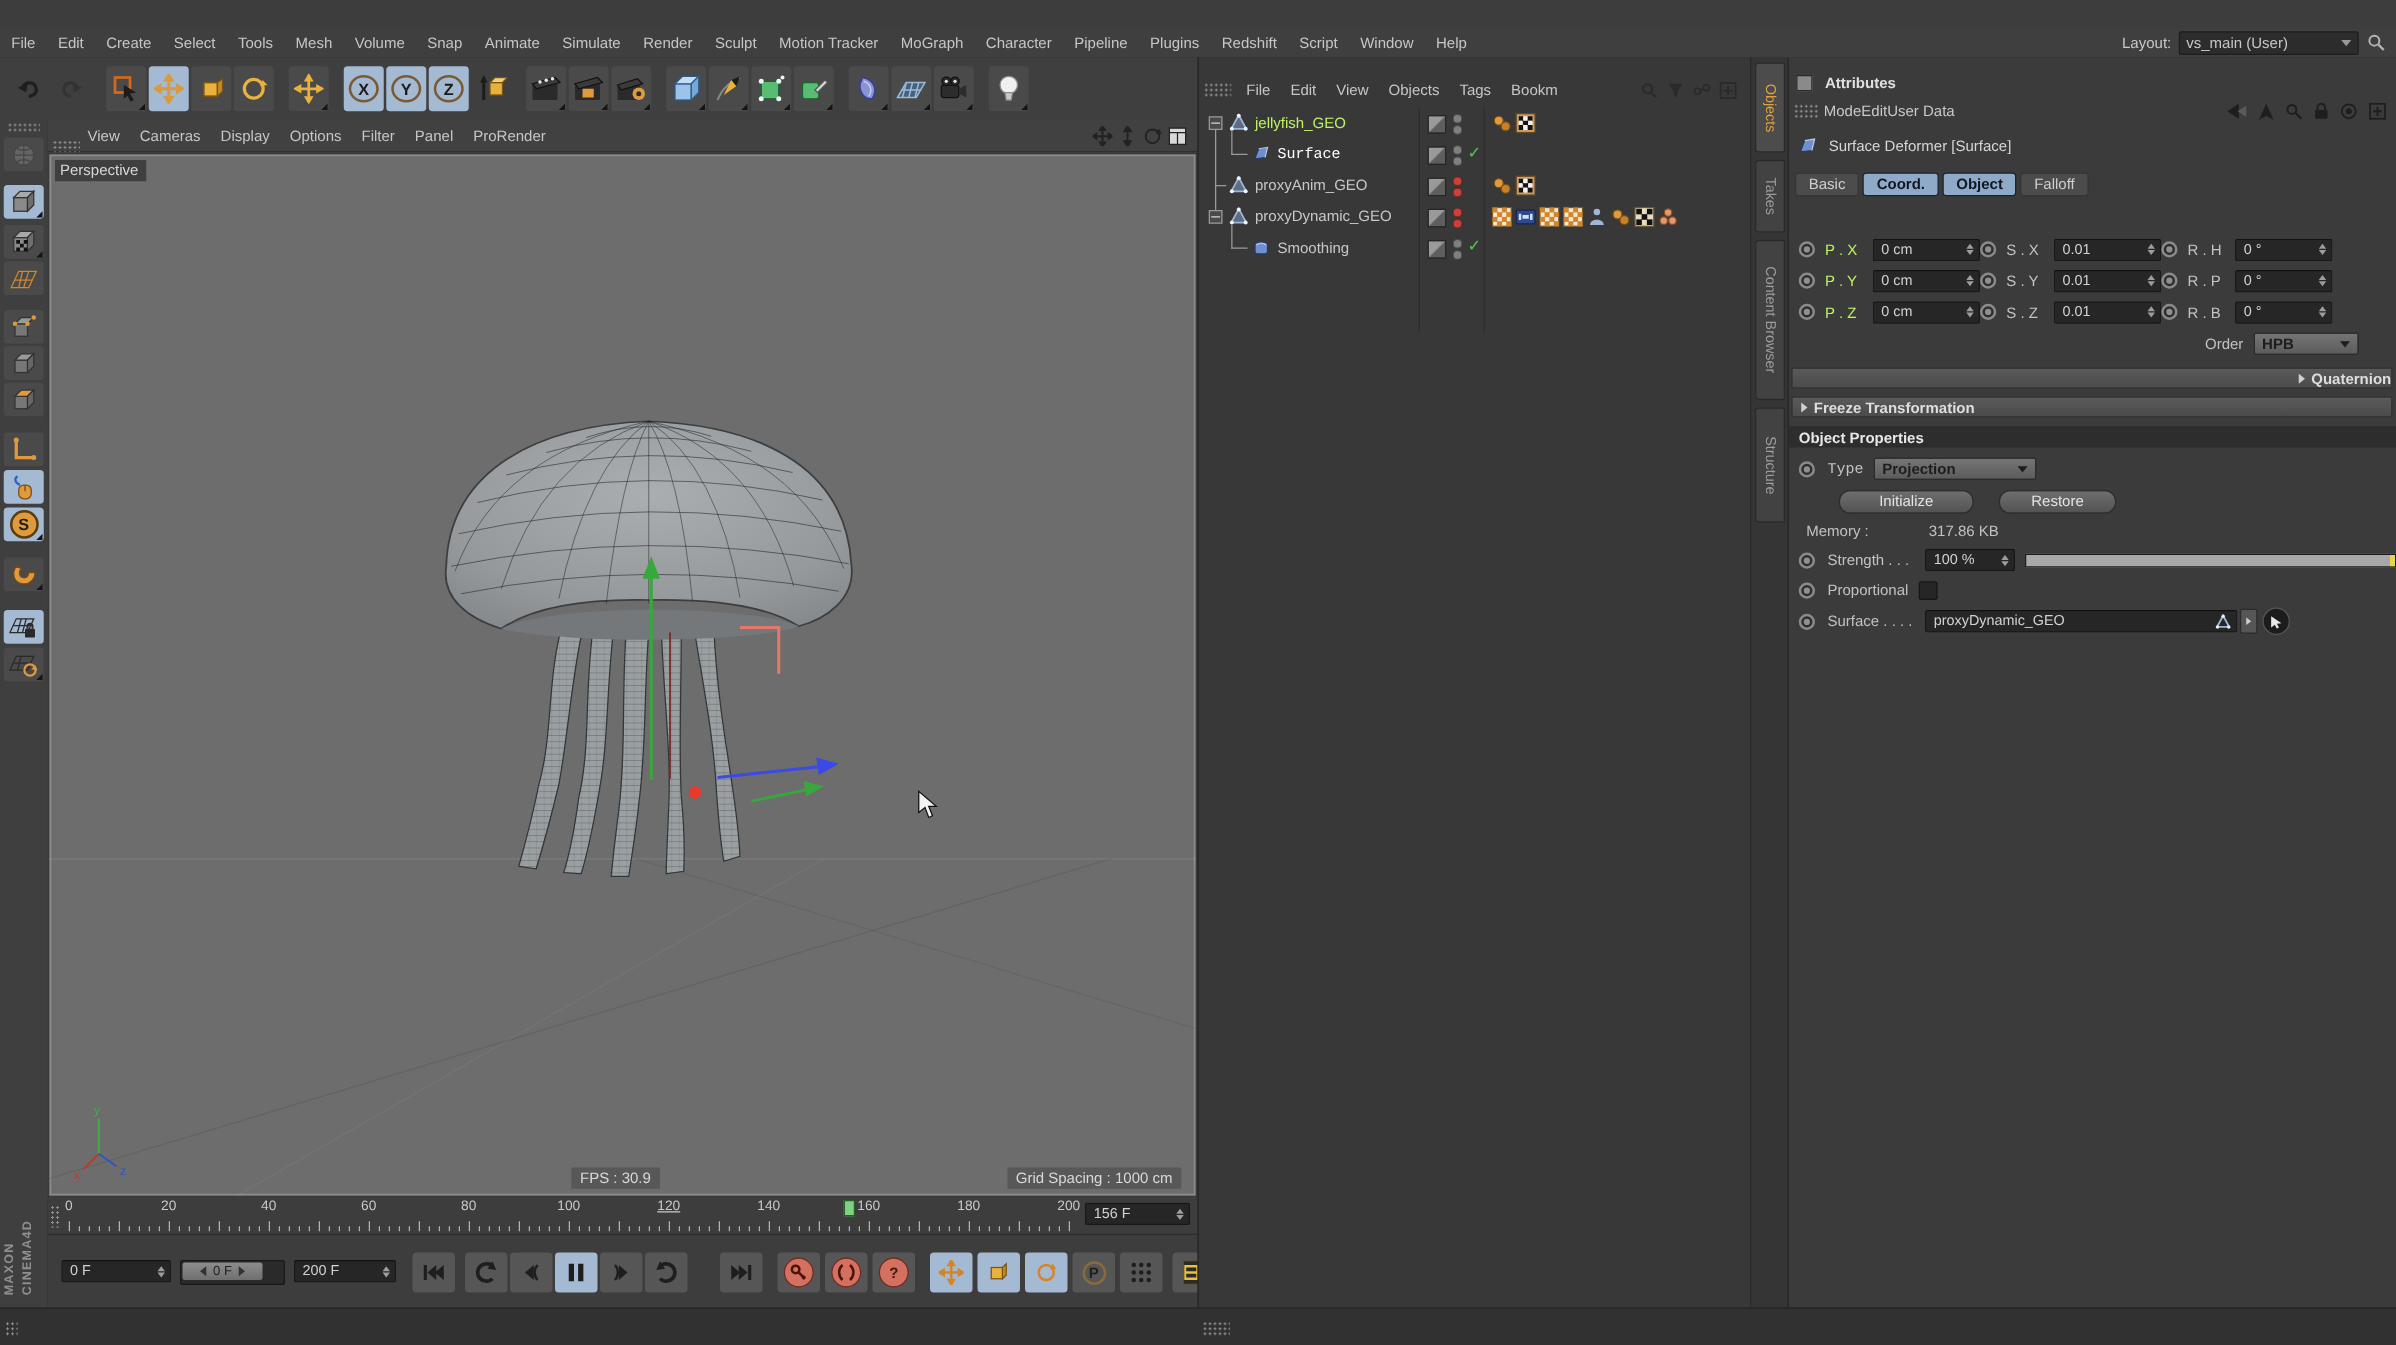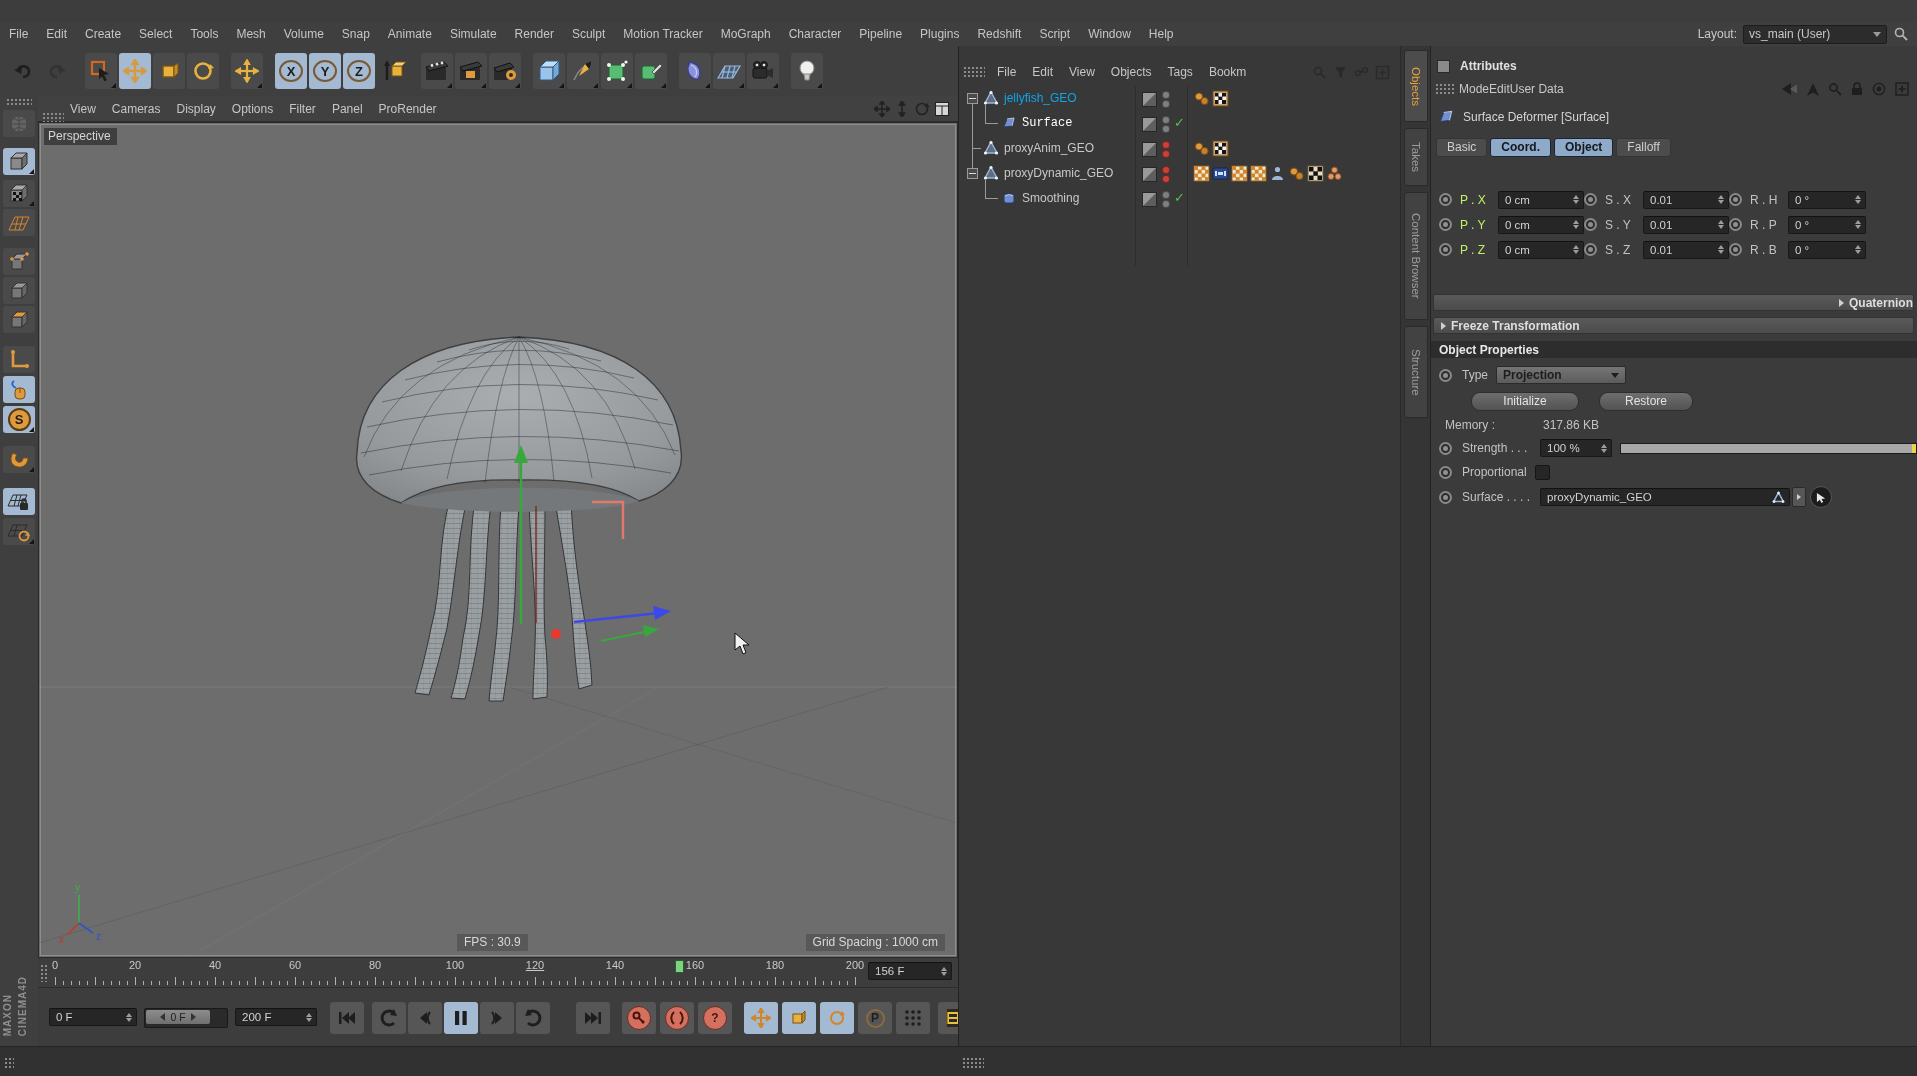--- a/index.html
+++ b/index.html
@@ -910,21 +910,21 @@
         <div class="om-row" style="top: 0px;">
           <div class="om-expander" style="left: 8px;"></div>
           <span style="position: absolute; top: 4px; left: 24px;">
             <svg width="16" height="16" viewBox="0 0 16 16">
               <polygon points="8,2 14,13 2,13" fill="#8fb0dc" fill-opacity="0.45" stroke="#9db5d8" stroke-width="1.4"></polygon>
               <circle cx="8" cy="2.5" r="1.6" fill="#eef3fb"></circle>
               <circle cx="2.5" cy="13" r="1.6" fill="#eef3fb"></circle>
               <circle cx="13.5" cy="13" r="1.6" fill="#eef3fb"></circle>
             </svg>
           </span>
-          <span class="om-name" style="left: 45px; color: #0ea5e9;">jellyfish_GEO</span>
+          <span class="om-name" style="left: 45px; color: #bef264;">jellyfish_GEO</span>
           <span class="layerbox" style="left: 183px;"></span>
           <span class="vdot" style="left: 203px; top: 5px; background: rgb(127, 127, 127); border: 1px solid rgba(0, 0, 0, 0.4);"></span>
           <span class="vdot" style="left: 203px; top: 14px; background: rgb(127, 127, 127); border: 1px solid rgba(0, 0, 0, 0.4);"></span>
           <span class="om-tag" style="left: 234px;">
             <svg width="17" height="17" viewBox="0 0 17 17">
               <circle cx="6" cy="6.5" r="3.6" fill="#e09a3e" stroke="#7a4c10"></circle>
               <circle cx="11.5" cy="11" r="3.6" fill="#c5812c" stroke="#7a4c10"></circle>
             </svg>
           </span>
           <span class="om-tag" style="left: 253px;">
@@ -1278,39 +1278,46 @@
           <div class="field" style="width: 78px;">
             <span>0 °</span>
             <span class="spin">
               <i class="up"></i>
               <i class="dn"></i>
             </span>
           </div>
         </div>
       </div>
 
+    <div class="attr-row" style="top:218px;height:22px;">
+      <span class="clabel" style="margin-left:333px;">Order</span>
+      <div class="ddown" style="width:84px;margin-left:8px;">
+        <span>HPB</span>
+        <span class="arr"></span>
+      </div>
+    </div>
 
     <div class="foldbar" style="top:248px;justify-content:flex-end;">
       <span class="tri"></span>
       <span>Quaternion</span>
     </div>
     <div class="foldbar" style="top:271px;">
       <span class="tri"></span>
       <span>Freeze Transformation</span>
     </div>
 
     <div class="sechead" style="top:295px;">
       <span>Object Properties</span>
     </div>
 
     <div class="attr-row" style="top:318px;height:22px;padding-left:8px;">
       <span class="kfcircle">
           <i></i>
         </span>
-      <span class="clabel" style="margin:0 8px 0 10px;">Type</span>
+      <span class="clabel" style="margin:0 8px 0 10px;font-family:Liberation Mono, monospace;">Type</span>
       <div class="ddown" style="width:130px;">
         <span>Projection</span>
         <span class="arr"></span>
       </div>
     </div>
     <div class="attr-row" style="top:344px;height:22px;padding-left:40px;gap:20px;">
       <div class="pillbtn" style="width:108px;">
           <span>Initialize</span>
         </div>
       <div class="pillbtn" style="width:94px;">

